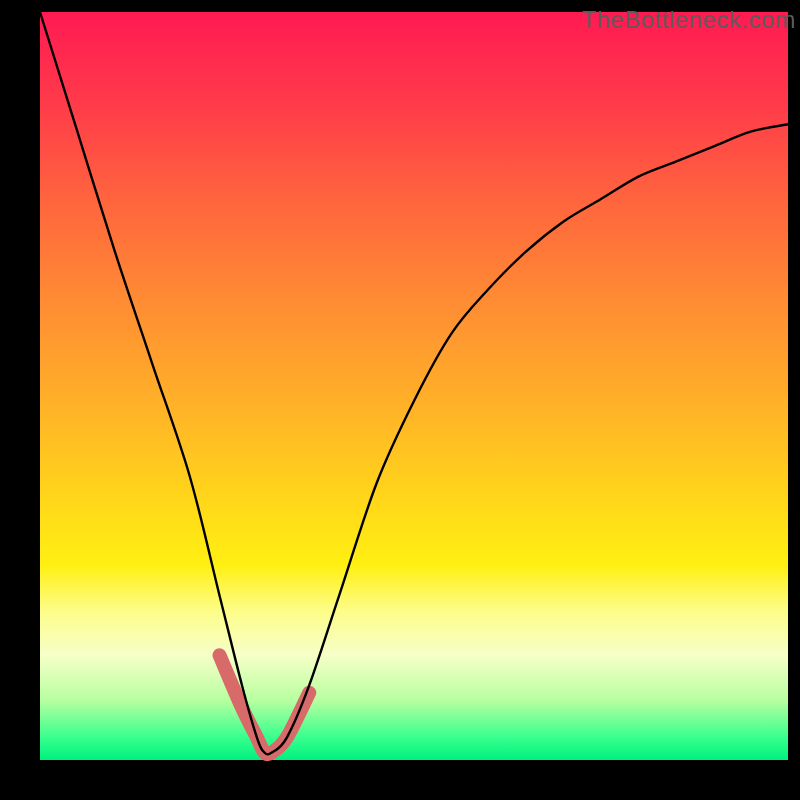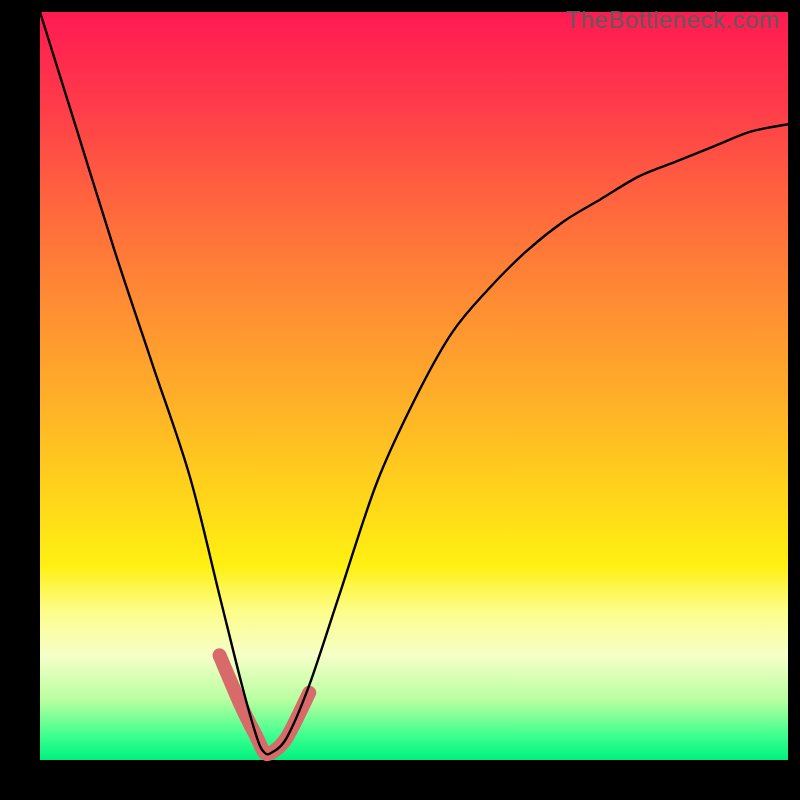--- a/index.html
+++ b/index.html
@@ -39,21 +39,21 @@
       #f6ffc8 86%,
       #b8ffa0 92%,
       #38ff8e 97%,
       #00f17e 100%
     );
   }
 
   .watermark {
     position: absolute;
     top: 6px;
-    right: 20px;
+    right: 4px;
     font-size: 24px;
     font-weight: 400;
     color: #5b5b5b;
     letter-spacing: 0.5px;
     user-select: none;
   }
 
   svg.curve-layer {
     position: absolute;
     left: 0;

